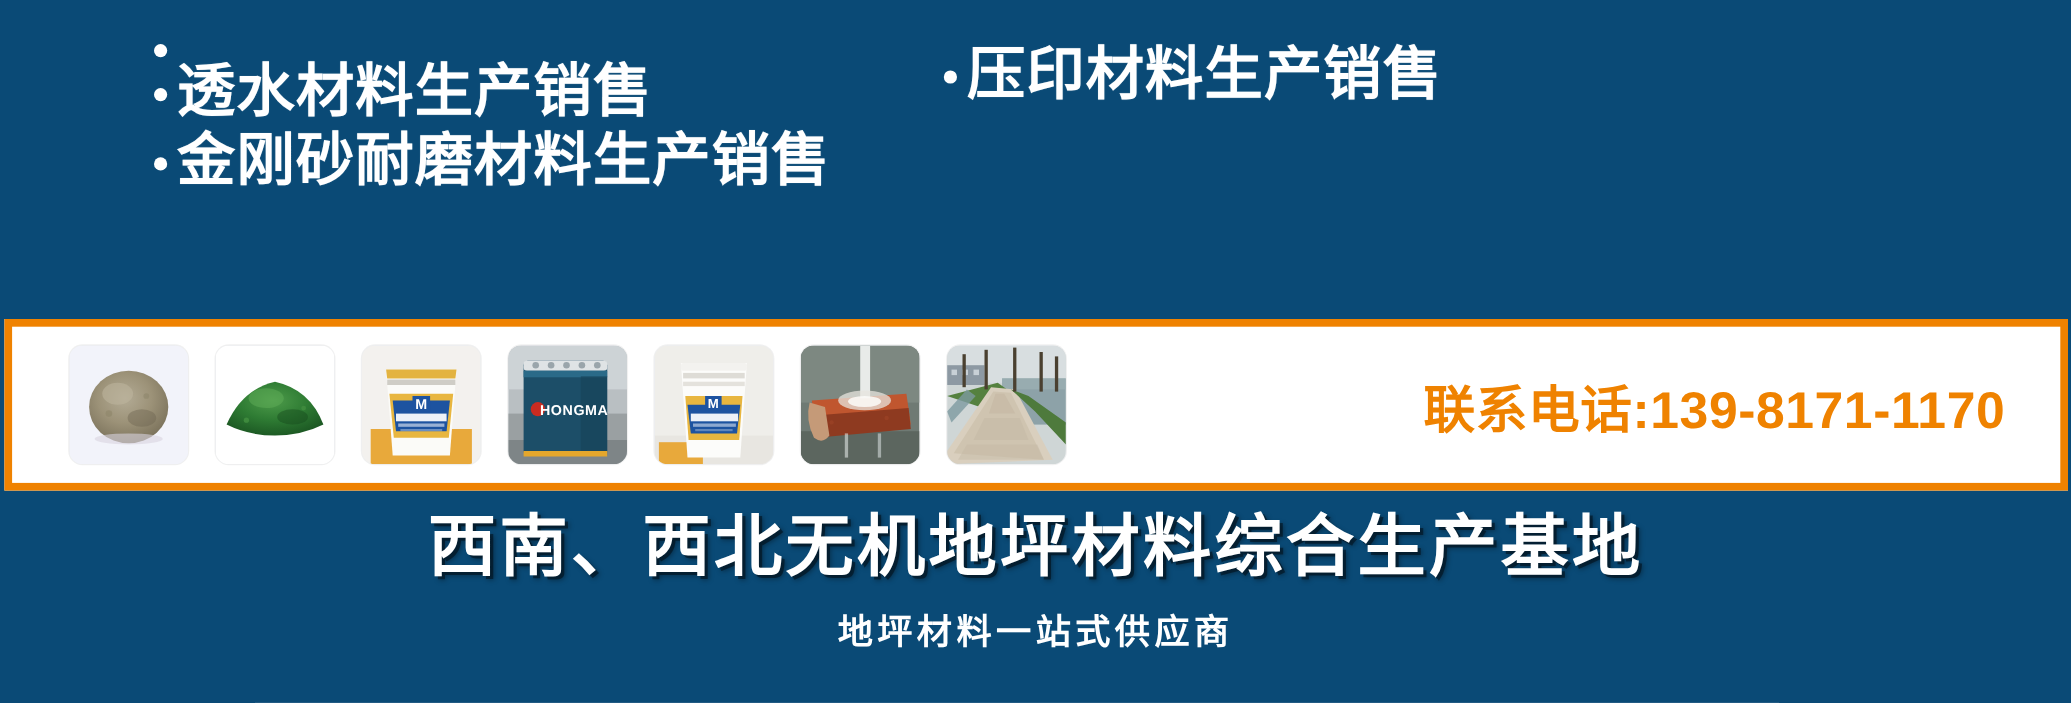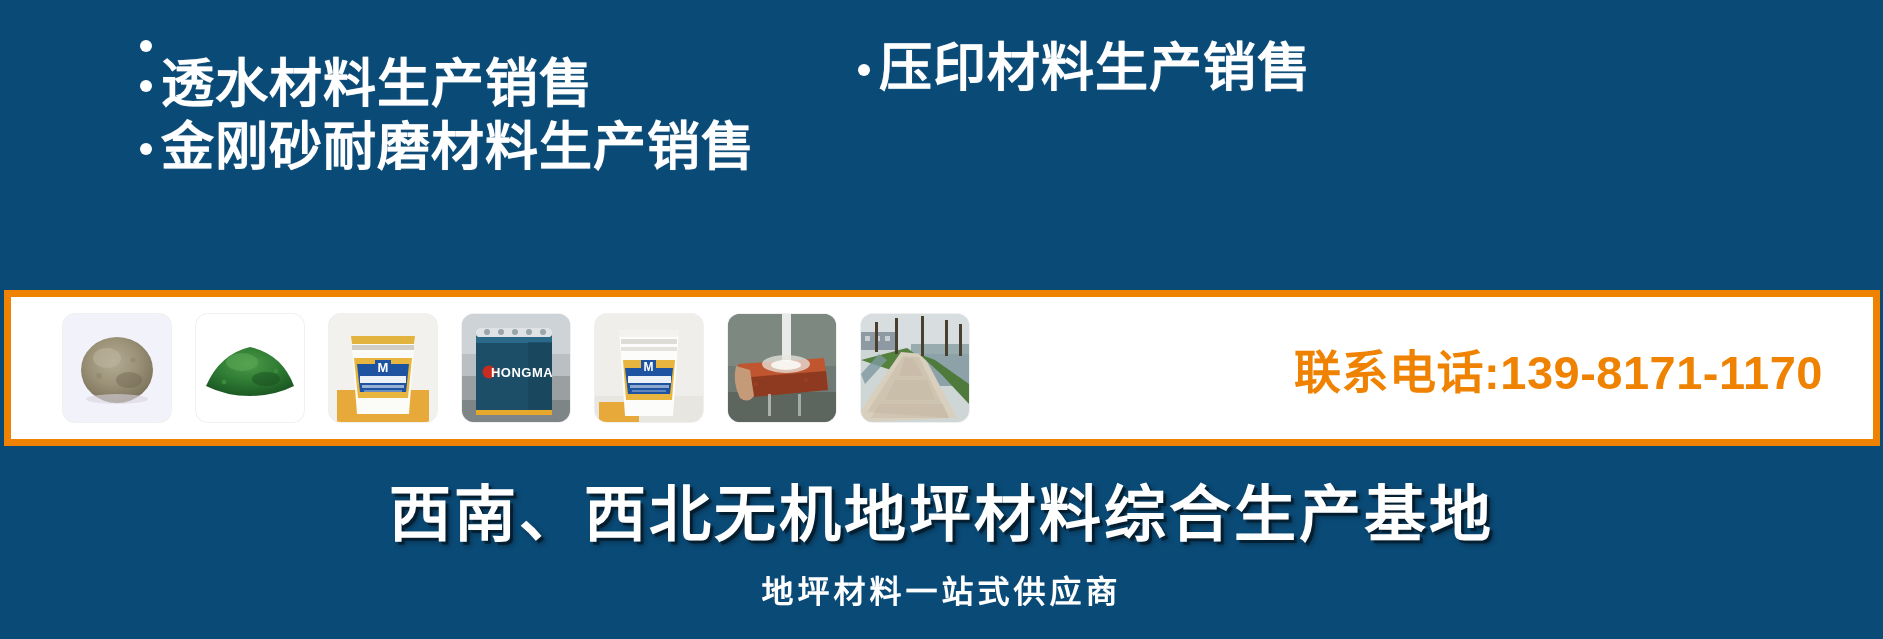--- a/index.html
+++ b/index.html
@@ -103,21 +103,20 @@
   
   .foot{
     position:absolute;
     left:0; right:0;
     top:446px;
     bottom:0;
     display:flex;
     flex-direction:column;
     align-items:center;
     justify-content:flex-start;
-    padding-top:18px;
   }
   .headline{
     color:#ffffff;
     font-size:62px;
     font-weight:bold;
     letter-spacing:3px;
     white-space:nowrap;
     text-shadow:
        3px 3px 0 rgba(0,0,0,.42),
        4px 4px 5px rgba(0,0,0,.35);

